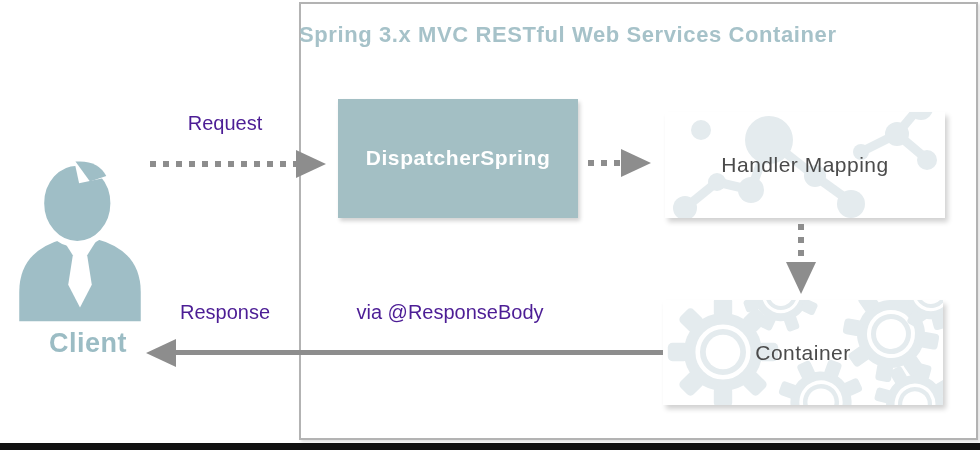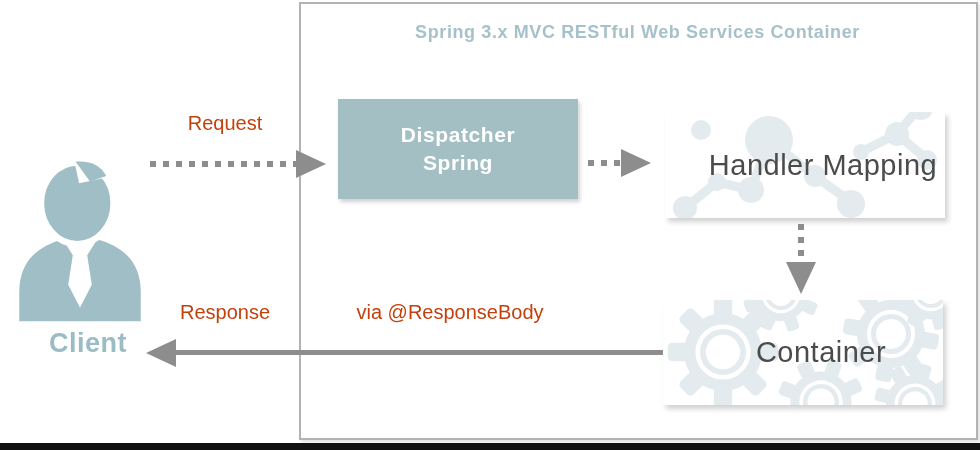--- a/index.html
+++ b/index.html
@@ -17,65 +17,65 @@
     left: 299px; top: 2px;
     width: 675px; height: 434px;
     border: 2px solid #b3b3b3;
     box-shadow: 2px 2px 3px rgba(0,0,0,0.12);
     background: #ffffff;
   }
   .container-title {
     position: absolute;
     left: 299px; top: 22px;
     width: 677px;
-    text-align: center;
-    font-size: 18px;
+    text-align: left;
+    font-size: 22px;
     font-weight: bold;
     letter-spacing: 0.6px;
     color: #a6c2c9;
   }
 
   
   .dispatcher-node {
     position: absolute;
     left: 338px; top: 99px;
-    width: 240px; height: 100px;
+    width: 240px; height: 119px;
     background: #a3bfc4;
     box-shadow: 2px 3px 4px rgba(0,0,0,0.18);
-    display: flex; flex-direction: column;
+    display: flex; 
     align-items: center; justify-content: center;
     color: #ffffff;
     font-size: 21px; font-weight: bold;
     letter-spacing: 0.6px;
     line-height: 1.35;
     text-align: center;
   }
 
   
   .pattern-node {
     position: absolute;
     background: #ffffff;
     box-shadow: 3px 4px 5px rgba(0,0,0,0.18);
     overflow: hidden;
   }
   .handler-node { left: 665px; top: 112px; width: 280px; height: 106px; }
   .controller-node { left: 663px; top: 300px; width: 280px; height: 105px; }
   .pattern-node svg { position: absolute; left: 0; top: 0; }
   .pattern-node .node-label {
-    position: absolute; left: 18px; top: 0;
+    position: absolute; left: 0; top: 0;
     width: 100%; height: 100%;
     display: flex; align-items: center; justify-content: center;
-    font-size: 29px; color: #4b4b4b;
+    font-size: 21px; color: #4b4b4b;
     letter-spacing: 0.5px;
   }
 
   
   .edge-label {
     position: absolute;
-    color: #c2410c;
+    color: #4c1d95;
     font-size: 20px;
     font-weight: 500;
     white-space: nowrap;
   }
   .request-label  { left: 150px; top: 112px; width: 150px; text-align: center; }
   .response-label { left: 150px; top: 301px; width: 150px; text-align: center; }
   .via-label      { left: 330px; top: 301px; width: 240px; text-align: center; }
 
   .client-label {
     position: absolute;

